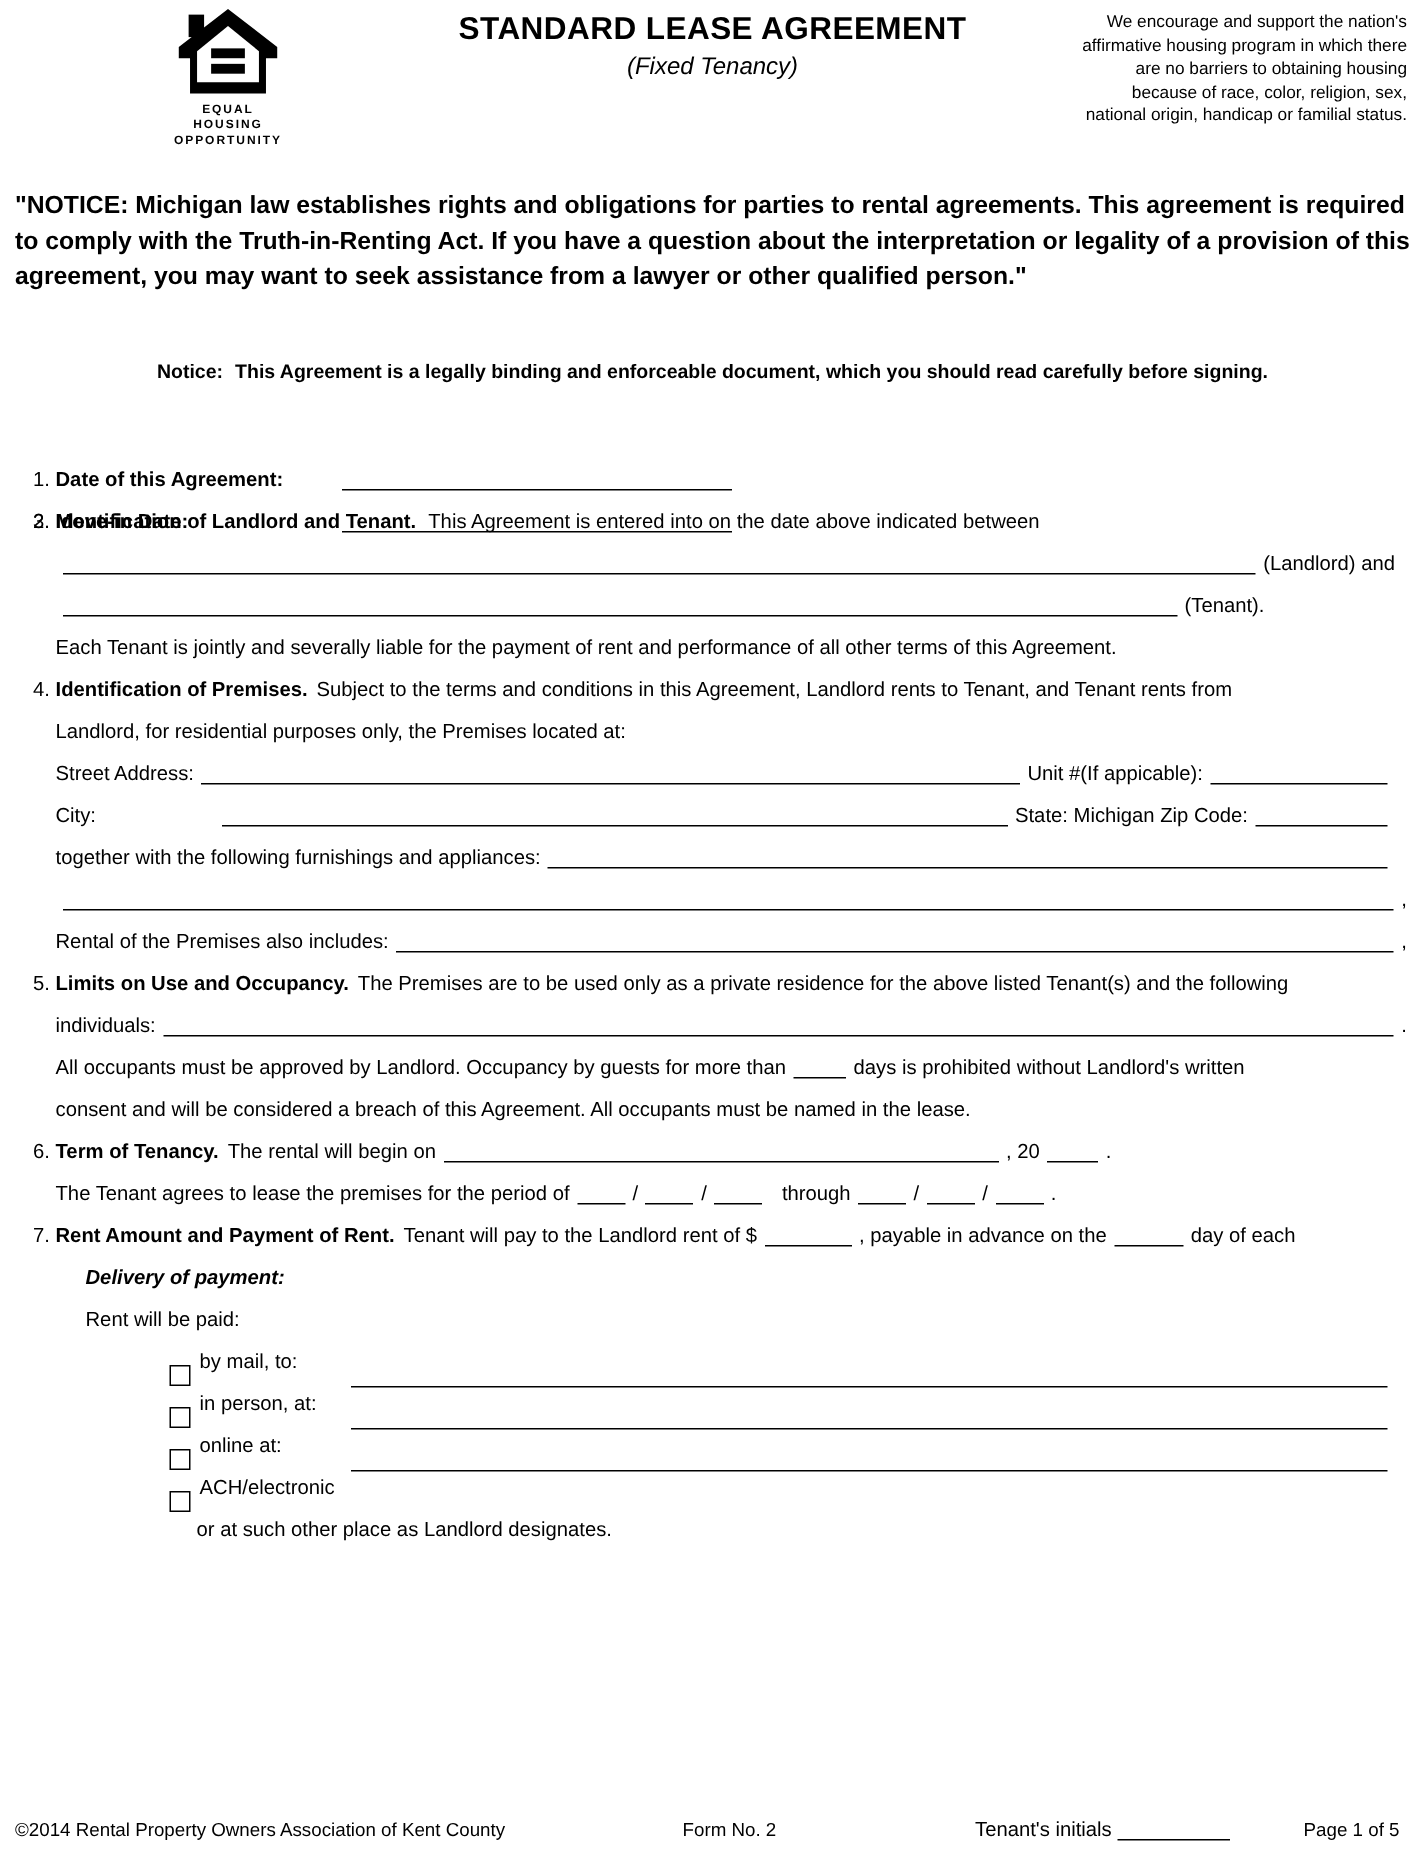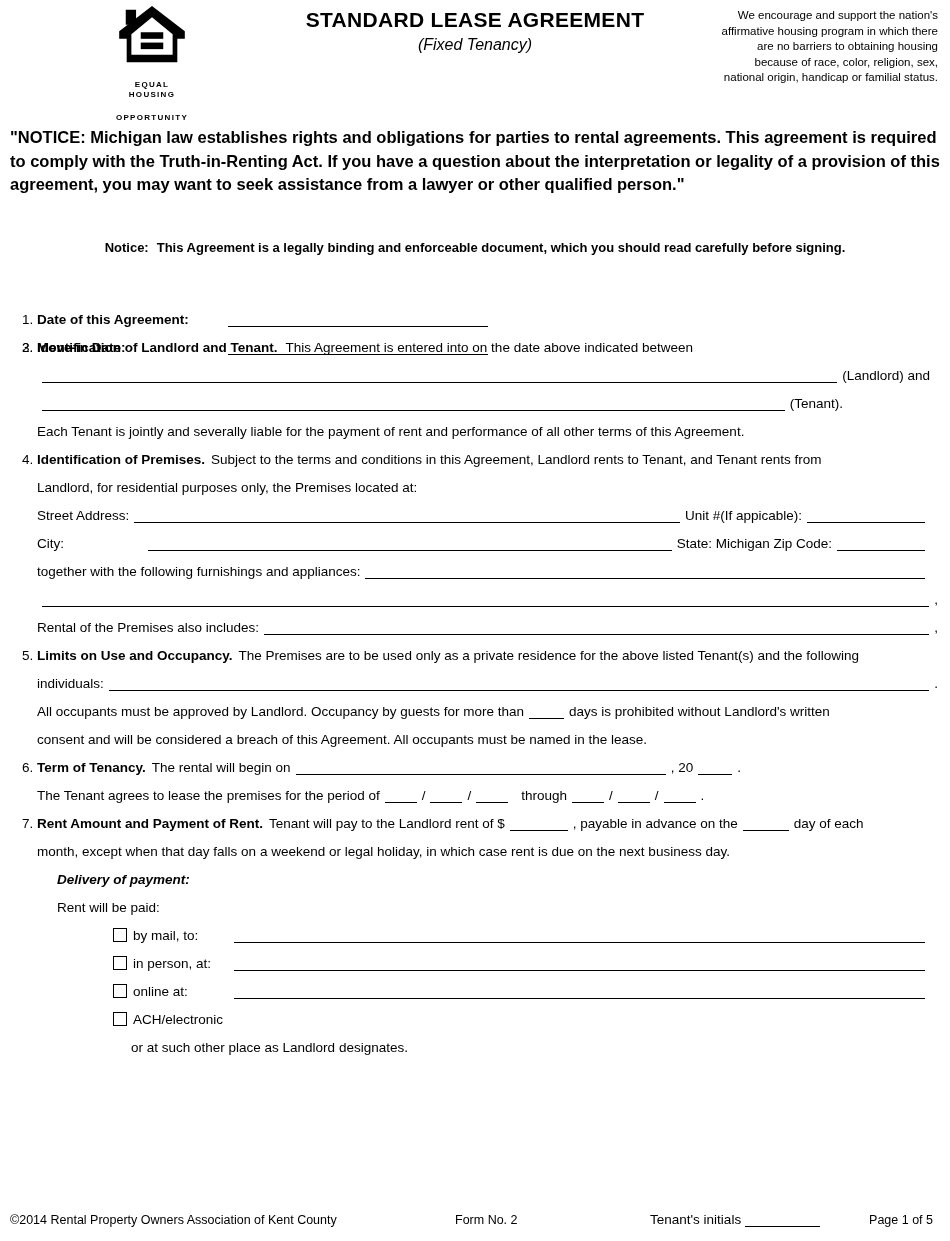--- a/index.html
+++ b/index.html
@@ -4,21 +4,21 @@
 <style>
   html,body { margin:0; padding:0; background:#fff; }
   .page {
     position:relative; width:950px; height:1241px; background:#fff;
     font-family:"Liberation Sans", sans-serif; color:#000; font-size:13.5px;
     overflow:hidden;
   }
   
   .logo { position:absolute; left:111px; top:6px; width:82px; text-align:center; }
   .logo svg { display:block; margin:0 auto; }
-  .logo-caption { font-size:8px; font-weight:bold; letter-spacing:1.3px; line-height:9.5px; margin-top:14px; }
+  .logo-caption { font-size:8px; font-weight:bold; letter-spacing:1.3px; line-height:9.5px; margin-top:2px; }
   .titleblock { position:absolute; left:0; right:0; top:8px; text-align:center; }
   .title { font-size:21px; font-weight:bold; letter-spacing:0.3px; }
   .subtitle { font-size:16px; font-style:italic; margin-top:4px; }
   .tagline { position:absolute; right:12px; top:8px; width:260px; font-size:11.5px; line-height:15.5px; text-align:right; }
   
   .notice-main { position:absolute; left:10px; top:126px; width:936px; font-size:16.5px; font-weight:bold; line-height:23.5px; }
   .notice-sub { position:absolute; left:0; right:0; top:240px; text-align:center; font-size:13px; font-weight:bold; }
   .notice-sub .gap { margin-left:8px; }
   
   .bodyform { position:absolute; left:0; top:278px; right:0; }
@@ -35,21 +35,21 @@
   .w260{width:260px} .w118{width:118px} .w88{width:88px} .w35{width:35px}
   .w370{width:370px} .w34{width:34px} .w32{width:32px} .w58{width:58px}
   .w46{width:46px} .w75{width:75px}
   .lblw186 { flex:none; width:186px;margin-top:28px; }
   .citylbl { flex:none; width:106px; }
   .pr72 { }
   .pr107 { padding-right:107px; }
   .pr12 { padding-right:12px; }
   .pl57 { padding-left:57px; }
   .pl131 { padding-left:131px; }
-  .row.opt { padding-left:113px; }
+  .row.opt { padding-left:113px;align-items:flex-end; }
   .cb { flex:none; width:12px; height:12px; border:1.5px solid #000; position:relative; top:2px; background:#fff; }
   .optlbl { flex:none; width:96px; margin-left:6px; }
   
   .footer { position:absolute; left:0; right:0; top:1206px; height:30px; font-size:12.5px; }
   .f-copy { position:absolute; left:10px; top:7px; }
   .f-form { position:absolute; left:455px; top:7px; }
   .f-init { position:absolute; left:650px; top:6px; font-size:13.5px; }
   .f-init .fill { display:inline-block; margin:0 0 0 4px; }
   .f-page { position:absolute; right:17px; top:7px; }
 </style>
@@ -201,23 +201,20 @@
 
     <div class="row numbered">
       <span class="num">7.</span>
         <span class="b">Rent Amount and Payment of Rent.</span>
         <span class="ml6">Tenant will pay to the Landlord rent of $</span>
         <span class="fill w58"></span>
         <span>, payable in advance on the</span>
         <span class="fill w46"></span>
         <span>day of each</span>
     </div>
-    <div class="row">
-      <span>month, except when that day falls on a weekend or legal holiday, in which case rent is due on the next business day.</span>
-    </div>
     <div class="row pl57">
       <span class="bi">Delivery of payment:</span>
     </div>
     <div class="row pl57">
       <span>Rent will be paid:</span>
     </div>
     <div class="row opt">
       <span class="cb"></span>
         <span class="optlbl">by mail, to:</span>
         <span class="fill grow"></span>

